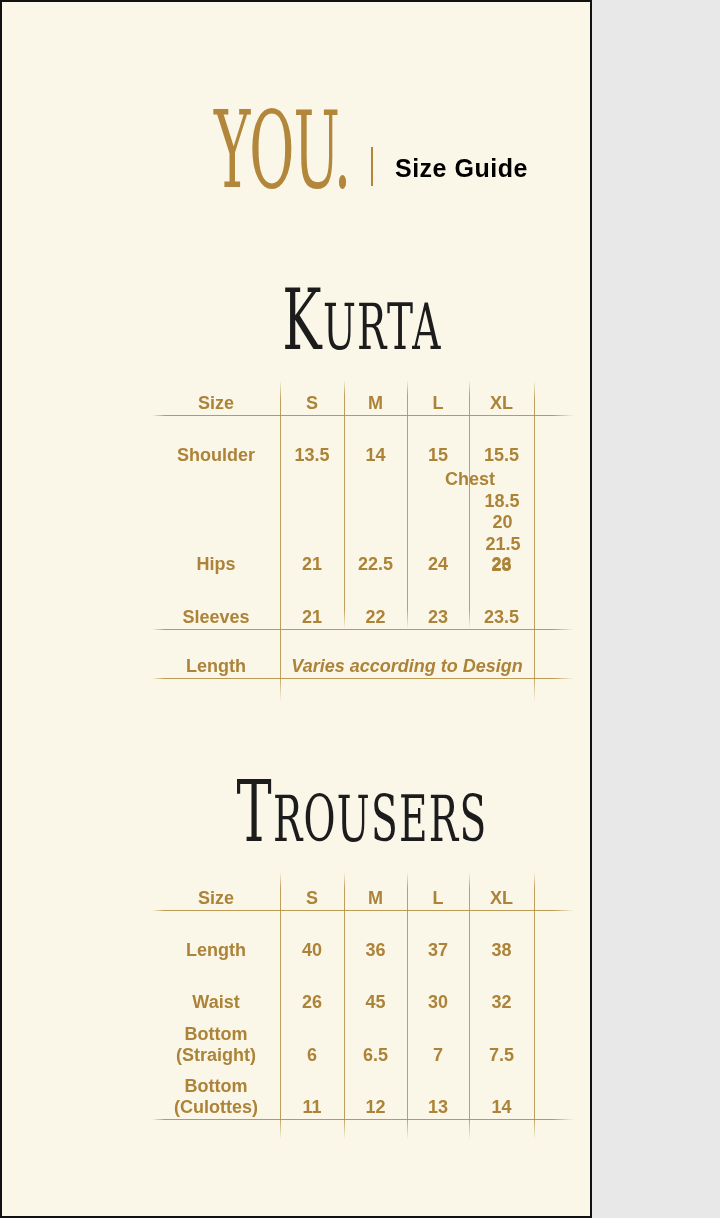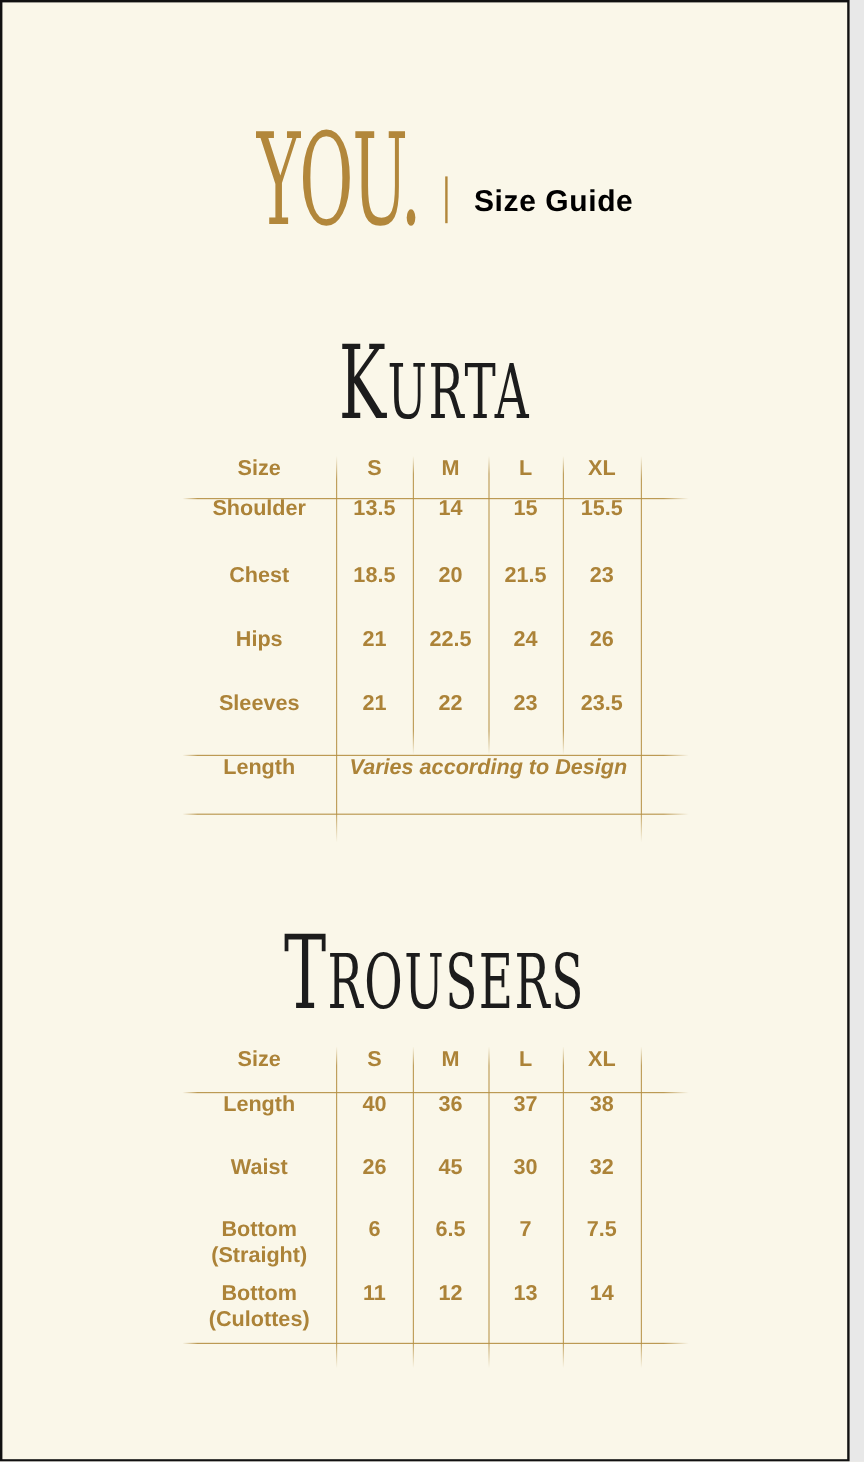--- a/index.html
+++ b/index.html
@@ -1,18 +1,18 @@
 <!DOCTYPE html>
 <html><head>
 <meta charset="utf-8">
 <style>
   html,body{margin:0;padding:0;background:#e8e8e8;}
   .page{
     position:relative;
-    width:708px;height:1218px;
+    width:592px;height:1218px;
     background:#FAF7E9;
     border:2px solid #111;
     box-sizing:border-box;
     overflow:hidden;
     font-family:"Liberation Sans", sans-serif;
   }
   
   .logo{
     position:absolute;left:212px;top:96px;
     font-family:"DejaVu Serif", serif;
@@ -58,21 +58,21 @@
       rgba(181,144,68,.85) 92%, rgba(181,144,68,0) 100%);
   }
   .hline{
     position:absolute;left:0;width:422px;height:1px;
     background:linear-gradient(90deg,
       rgba(181,144,68,0) 0%, rgba(181,144,68,.9) 3%,
       rgba(181,144,68,.9) 95%, rgba(181,144,68,0) 100%);
   }
   .trow{
     position:absolute;left:0;width:382px;
-    display:flex;align-items:flex-start;
+    display:flex;align-items:flex-end;
   }
   .cell{
     text-align:center;
     font-size:18px;font-weight:700;color:#AC8338;
     line-height:1.2;
   }
   .c-label{width:128px;padding:0 6px;box-sizing:border-box;}
   .c-s{width:64px;}
   .c-m{width:63px;}
   .c-l{width:62px;}
@@ -109,21 +109,21 @@
     </div>
 
     <div class="trow" style="top:33px;height:54px;">
       <div class="cell c-label">Shoulder</div>
       <div class="cell c-s">13.5</div>
       <div class="cell c-m">14</div>
       <div class="cell c-l">15</div>
       <div class="cell c-xl">15.5</div>
     </div>
 
-    <div class="trow" style="top:89px;height:53px;">
+    <div class="trow" style="top:89px;height:53px;flex-direction:column;">
       <div class="cell c-label">Chest</div>
       <div class="cell c-s">18.5</div>
       <div class="cell c-m">20</div>
       <div class="cell c-l">21.5</div>
       <div class="cell c-xl">23</div>
     </div>
 
     <div class="trow" style="top:142px;height:54px;">
       <div class="cell c-label">Hips</div>
       <div class="cell c-s">21</div>

